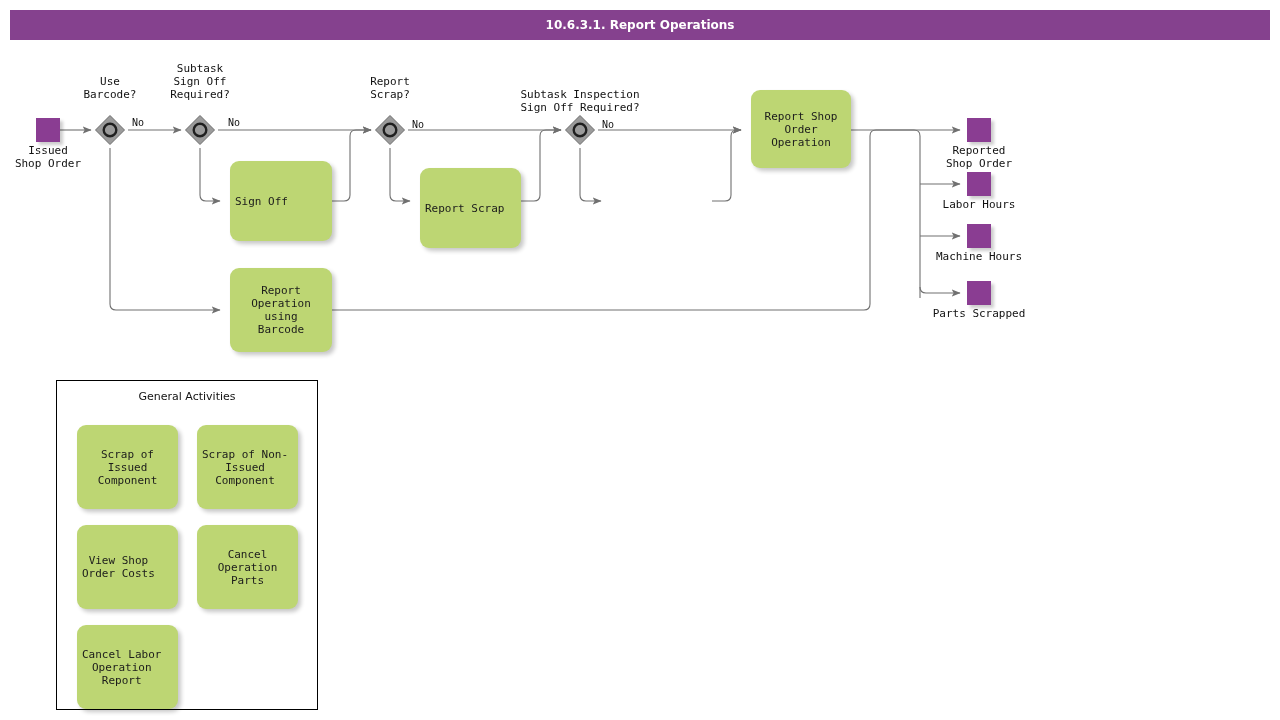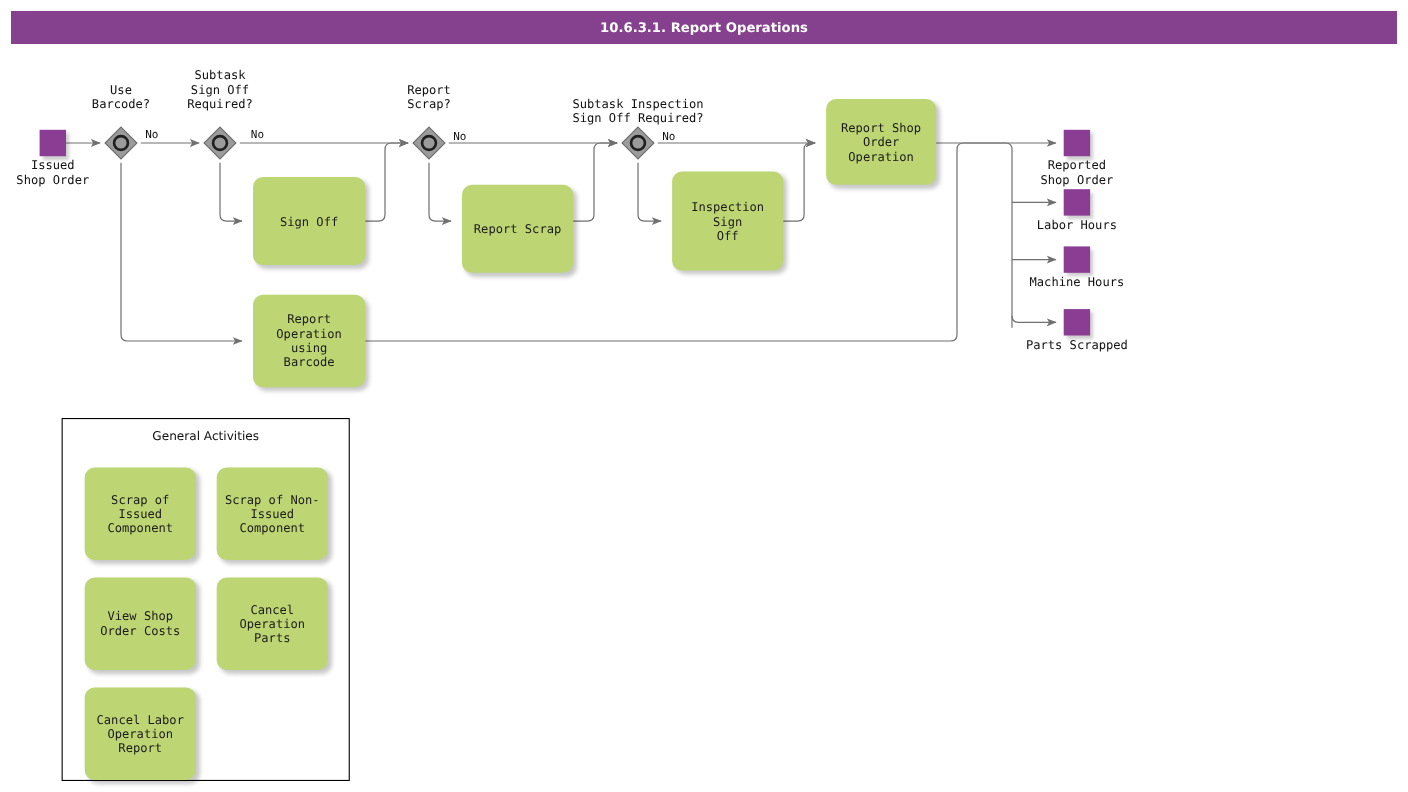--- a/index.html
+++ b/index.html
@@ -60,21 +60,21 @@
   }
 
   
   .task {
     background: #bdd67f;
     background: #bdd673;
     border-radius: 9px;
     box-shadow: 3px 3px 4px rgba(0,0,0,0.22);
     display: flex;
     align-items: center;
-    justify-content: center;
+    justify-content: flex-start;
     text-align: center;
     box-sizing: border-box;
     padding: 10px 5px;
   }
   .task .task-label {
     font-size: 11px;
     color: #1b1b1b;
     line-height: 13px;
     font-family: "DejaVu Sans Mono", "Liberation Mono", monospace;
     white-space: pre-line;
@@ -269,24 +269,20 @@
   <div class="edge-label" style="left:602px; top:118px;">No</div>
 
   <div class="node task" style="left:230px; top:161px; width:102px; height:80px;">
     <span class="task-label">Sign Off</span>
   </div>
 
   <div class="node task" style="left:420px; top:168px; width:101px; height:80px;">
     <span class="task-label">Report Scrap</span>
   </div>
 
-  <div class="node task" style="left:611px; top:156px; width:101px; height:90px;">
-    <span class="task-label">Inspection Sign
-Off</span>
-  </div>
 
   <div class="node task" style="left:751px; top:90px; width:100px; height:78px;">
     <span class="task-label">Report Shop
 Order Operation</span>
   </div>
 
   <div class="node task" style="left:230px; top:268px; width:102px; height:84px;">
     <span class="task-label">Report
 Operation using
 Barcode</span>

